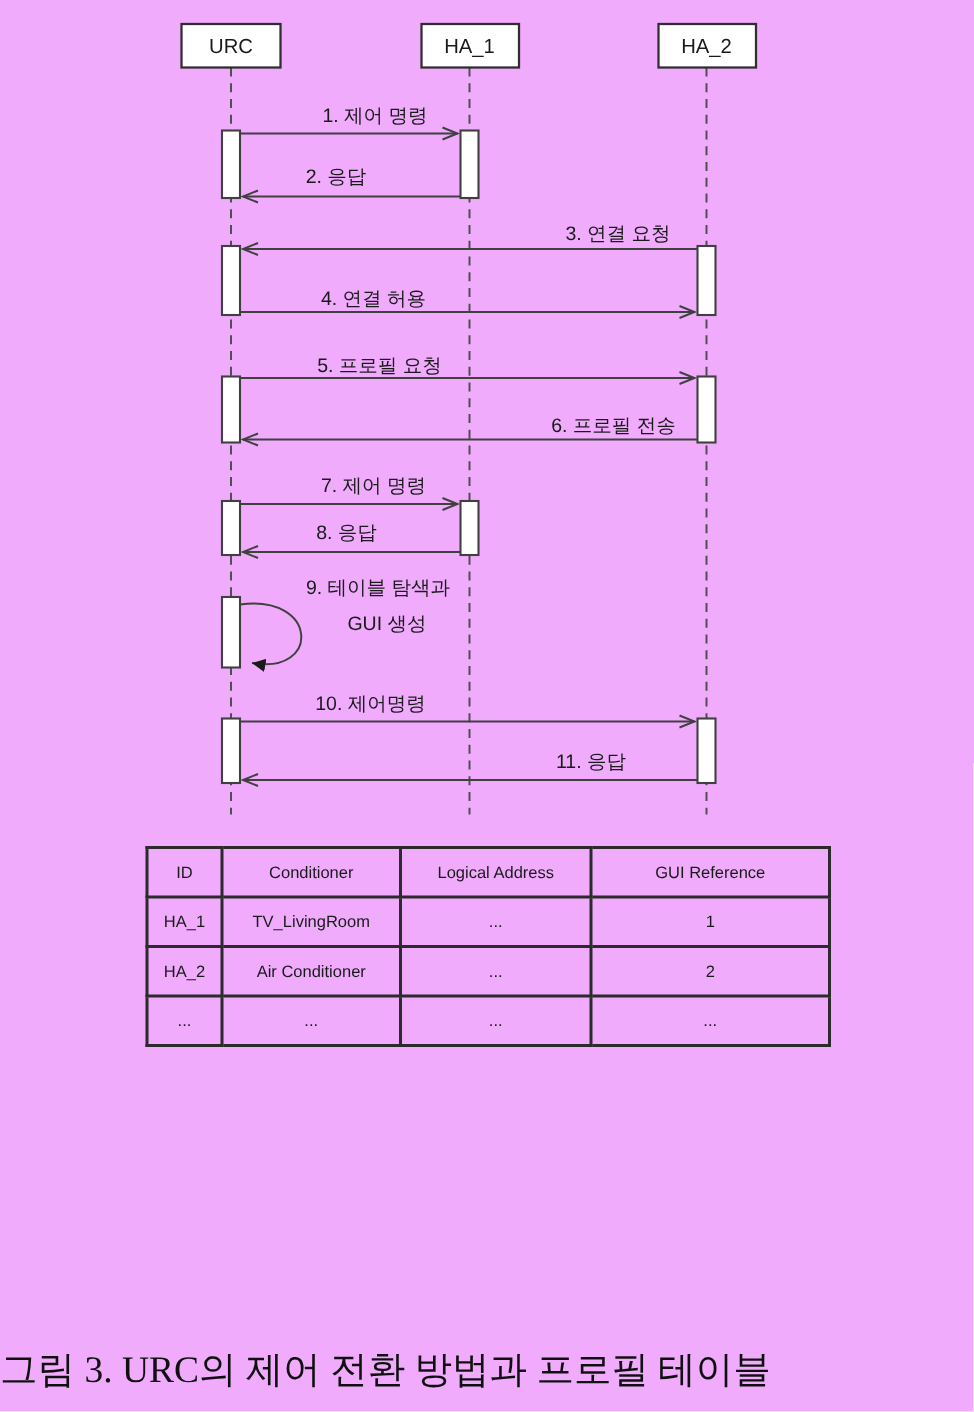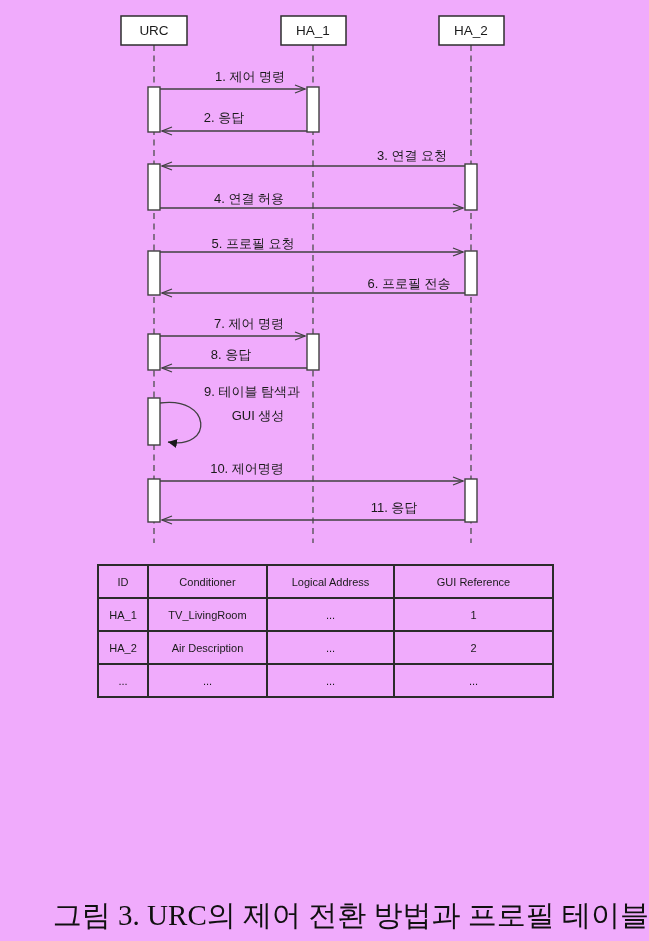--- a/index.html
+++ b/index.html
@@ -38,23 +38,23 @@
     overflow: hidden;
     white-space: nowrap;
   }
   #device-table { left: 97px; top: 564px; width: 455px; }
   #gui-table    { left: 97px; top: 723px; width: 455px; }
   .caption {
     position: absolute;
     left: 0;
     top: 896px;
     width: 649px;
-    text-align: right;
+    text-align: left;
     font-family: "Liberation Serif", "DejaVu Serif", serif;
-    font-size: 29px;
+    font-size: 25px;
     color: #101010;
     white-space: nowrap;
   }
 </style>
 </head>
 <body>
 
 <div class="page">
 
   <svg class="seq" width="649" height="560" viewBox="0 0 649 560">
@@ -133,21 +133,21 @@
     </thead>
     <tbody>
       <tr>
         <td>HA_1</td>
         <td>TV_LivingRoom</td>
         <td>...</td>
         <td>1</td>
       </tr>
       <tr>
         <td>HA_2</td>
-        <td>Air Description</td>
+        <td>Air Conditioner</td>
         <td>...</td>
         <td>2</td>
       </tr>
       <tr>
         <td>...</td>
         <td>...</td>
         <td>...</td>
         <td>...</td>
       </tr>
     </tbody>

